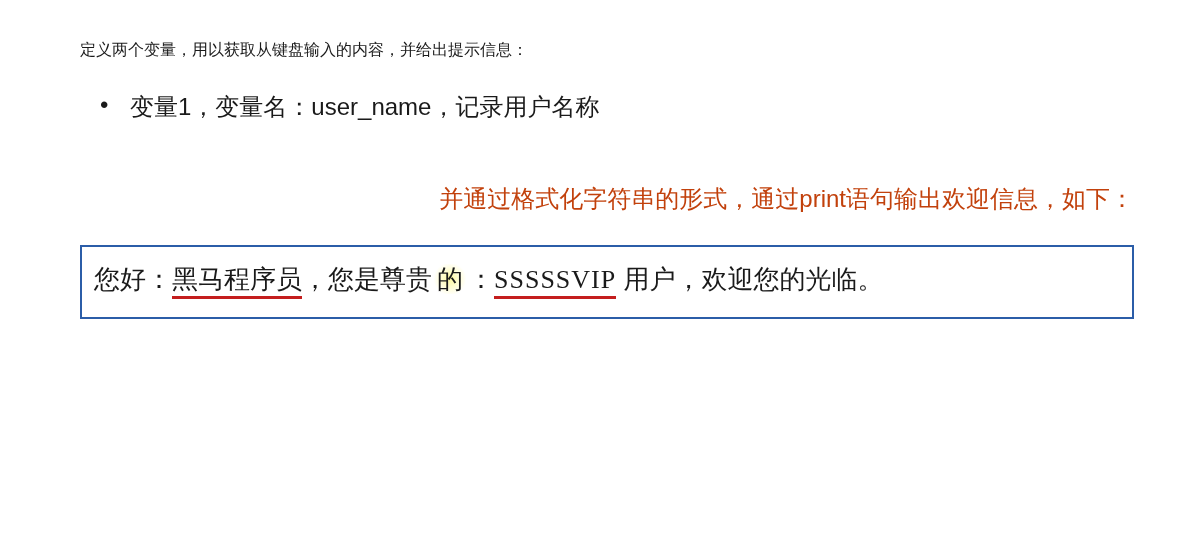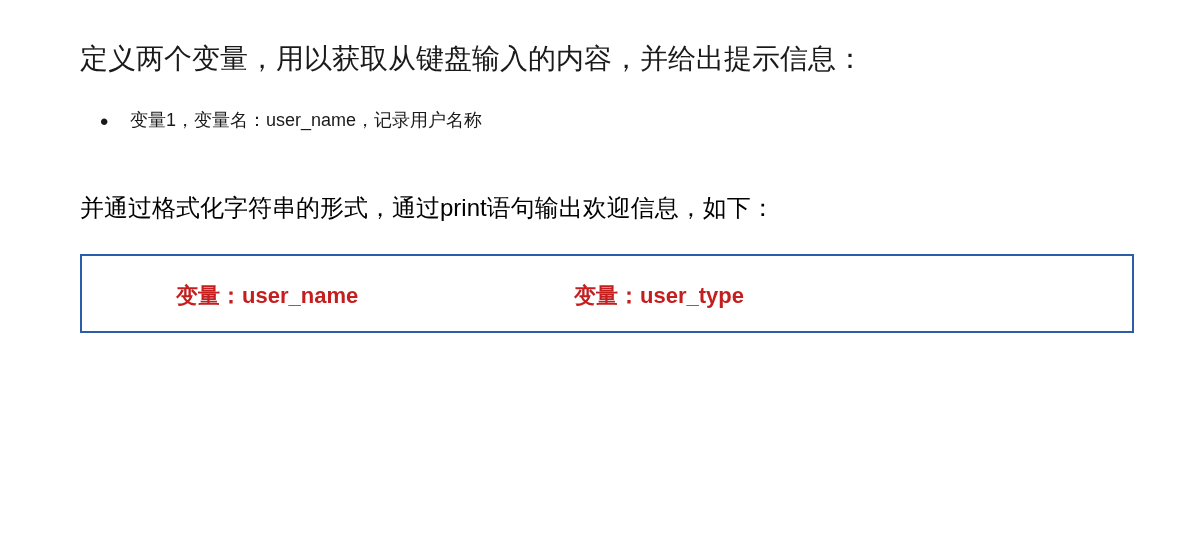--- a/index.html
+++ b/index.html
@@ -7,50 +7,51 @@
       padding: 0;
       box-sizing: border-box;
     }
     body {
       font-family: "Microsoft YaHei", "PingFang SC", "Hiragino Sans GB", sans-serif;
       background: #ffffff;
       padding: 40px 60px;
       width: 1194px;
     }
     .intro-text {
-      font-size: 28px;
+      font-size: 16px;
       color: #1a1a1a;
       margin-bottom: 30px;
       padding-left: 20px;
     }
     .bullet-list {
       list-style: none;
       padding-left: 40px;
       margin-bottom: 60px;
     }
     .bullet-list li {
-      font-size: 18px;
+      font-size: 24px;
       color: #1a1a1a;
       margin-bottom: 25px;
       position: relative;
       padding-left: 30px;
     }
     .bullet-list li::before {
       content: "•";
       position: absolute;
       left: 0;
       top: 0;
       font-size: 24px;
       color: #1a1a1a;
     }
     .second-paragraph {
       font-size: 24px;
-      color: #000000;
+      color: #c2410c;
       padding-left: 20px;
       margin-bottom: 30px;
+      text-align: right;
     }
     .code-box {
       border: 2px solid #2b5da8;
       padding: 15px 12px 20px 12px;
       margin-left: 20px;
       position: relative;
     }
     .code-line-1 {
       font-family: "Consolas", "Monaco", "DejaVu Sans Mono", monospace;
       font-size: 26px;
@@ -105,17 +106,16 @@
 
 <div class="intro-text">定义两个变量，用以获取从键盘输入的内容，并给出提示信息：</div>
 
 <ul class="bullet-list">
   <li>变量1，变量名：user_name，记录用户名称</li>
 </ul>
 
 <div class="second-paragraph">并通过格式化字符串的形式，通过print语句输出欢迎信息，如下：</div>
 
 <div class="code-box">
-  <div class="labels-row">
-    <span class="label-1">变量：user_name</span>
-    <span class="label-2">变量：user_type</span>
+  <div class="output-line">
+    <span>您好：</span><span class="underlined-1">黑马程序员</span><span>，您是尊贵</span><span class="highlight-spot">的</span><span>：</span><span class="underlined-2">SSSSSVIP</span><span> 用户，欢迎您的光临。</span>
   </div>
 </div>
 
 </body></html>

